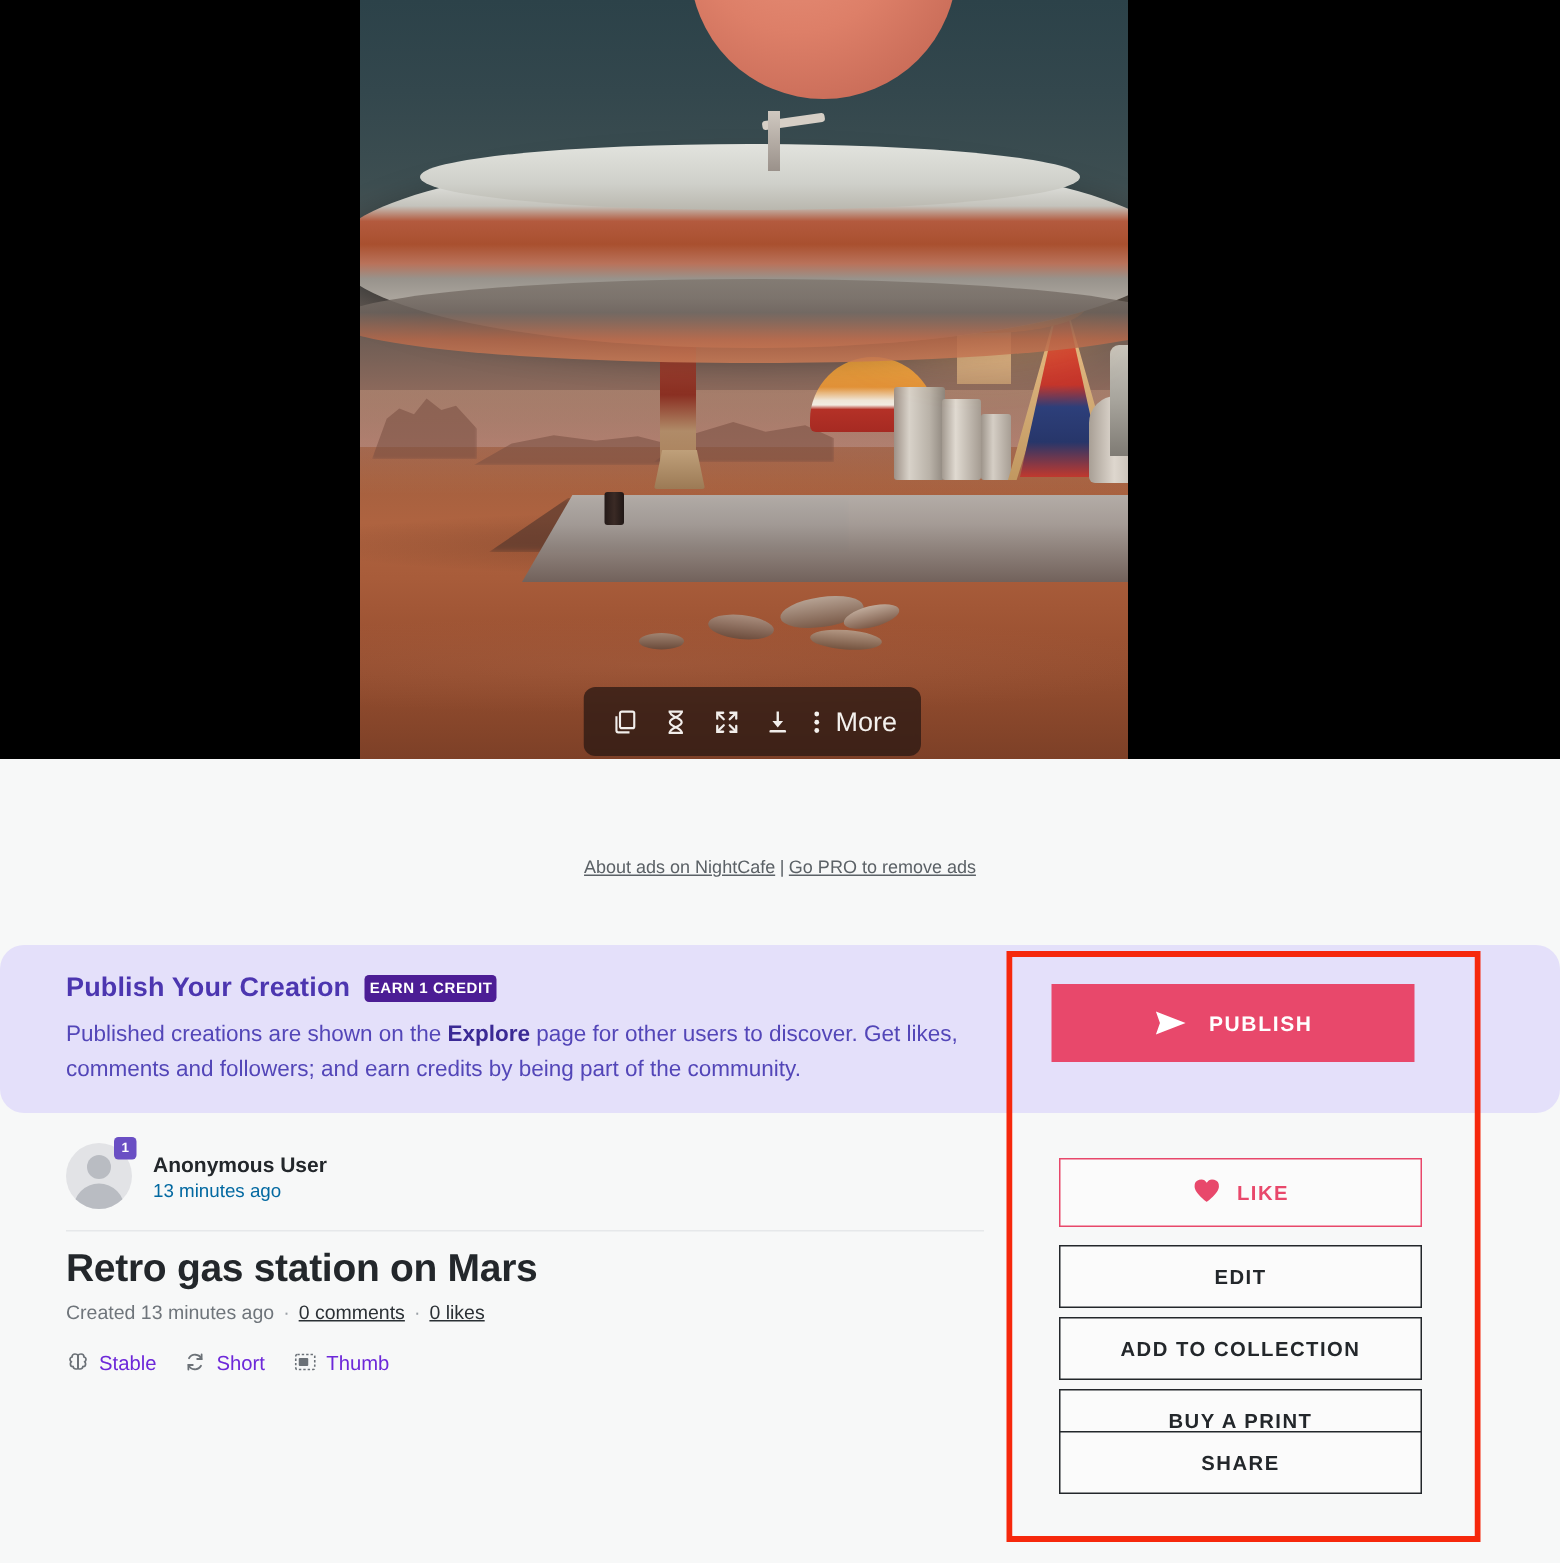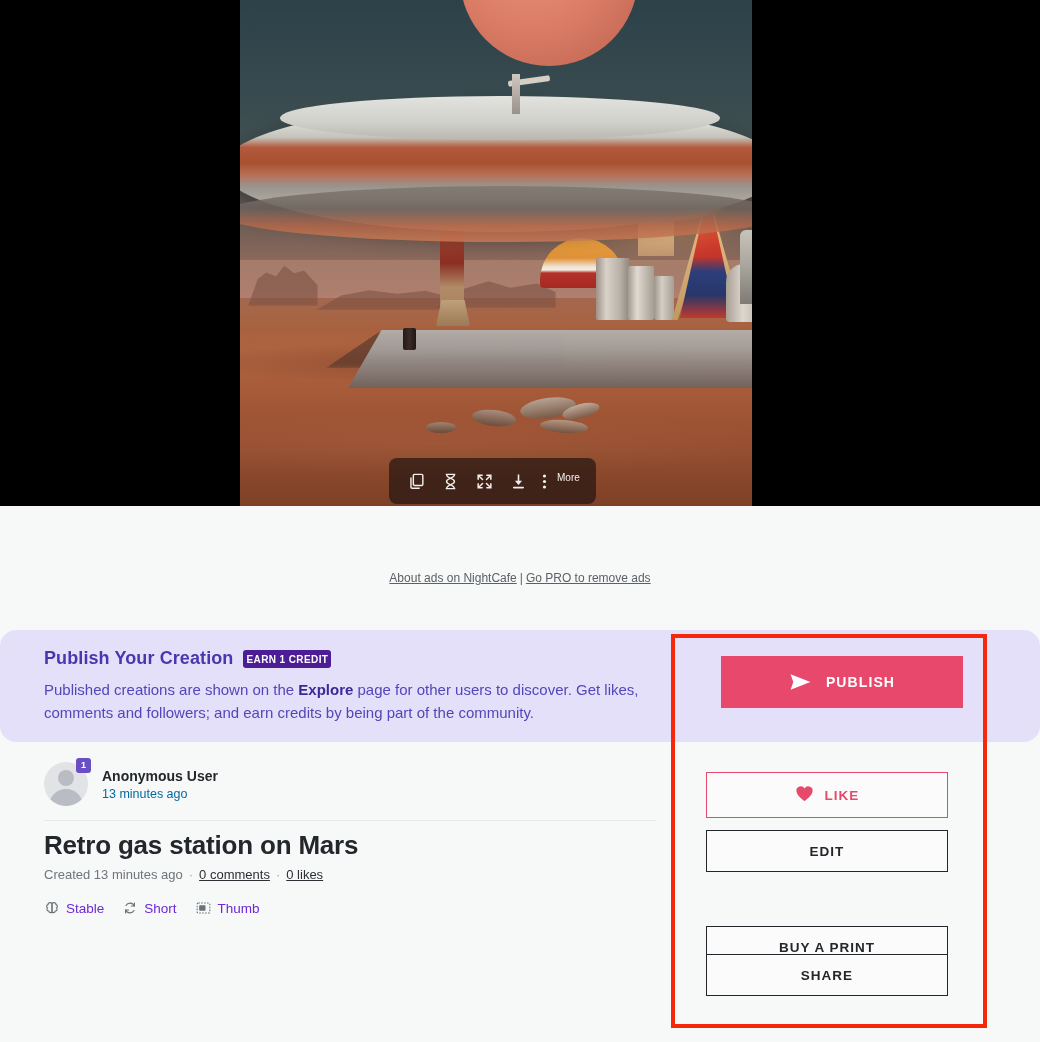--- a/index.html
+++ b/index.html
@@ -188,22 +188,22 @@
     height: 46px; display: flex; align-items: center; gap: 0;
     background: rgba(38,22,18,.72);
     border-radius: 8px; padding: 0 10px;
     backdrop-filter: blur(2px);
   }
   .tb-btn {
     width: 34px; height: 46px; display: flex; align-items: center; justify-content: center;
     color: #f2eeeb; cursor: pointer;
   }
   .tb-more {
-    display: flex; align-items: flex-start; gap: 4px; color: #f4f1ee;
-    font-size: 10px; padding-right: 6px; cursor: pointer;
+    display: flex; align-items: center; gap: 4px; color: #f4f1ee;
+    font-size: 18px; padding-right: 6px; cursor: pointer;
   }
   .tb-more .dots { width: 18px; display: flex; align-items: center; justify-content: center; }
 
   
   .ad-strip {
     position: absolute; left: 0; top: 506px; width: 1040px; height: 124px;
     background: #f7f8f8;
   }
   .ad-links {
     position: absolute; left: 0; right: 0; top: 65px;
@@ -279,21 +279,21 @@
   
   .sidebar {
     position: absolute; left: 671px; top: 634px; width: 316px; height: 394px;
     border: 4px solid #f6280c;
   }
   .sb-bg-top { position: absolute; left: 0; top: 0; right: 0; height: 104px; background: #e4e0fa; }
   .sb-bg-bot { position: absolute; left: 0; top: 104px; right: 0; bottom: 0; background: #f7f8f8; }
   .sb-inner { position: absolute; inset: 0; }
 
   .btn-publish {
-    position: absolute; left: 46px; top: 18px; width: 242px; height: 52px;
+    position: absolute; left: 26px; top: 18px; width: 242px; height: 52px;
     background: #e8486b; color: #fff; border: 0;
     display: flex; align-items: center; justify-content: center; gap: 14px;
     font-size: 14px; font-weight: bold; letter-spacing: 1.1px; cursor: pointer;
   }
   .btn-publish svg { display: block; }
 
   .action-btn {
     position: absolute; left: 31px; width: 242px; height: 42px;
     background: #fbfbfb; border: 1px solid #23272b; color: #23272b;
     display: flex; align-items: center; justify-content: center; gap: 11px;
@@ -478,20 +478,23 @@
             <path d="M12 21S1.5 13.9 1.5 7.6A5.6 5.6 0 0 1 12 4.6 5.6 5.6 0 0 1 22.5 7.6C22.5 13.9 12 21 12 21z"></path>
           </svg>
         </span>
         <span>LIKE</span>
       </button>
 
       <button class="action-btn b-edit">
         <span>EDIT</span>
       </button>
 
+      <button class="action-btn b-coll">
+        <span>ADD TO COLLECTION</span>
+      </button>
 
       <button class="action-btn b-buy">
         <span>BUY A PRINT</span>
       </button>
 
       <button class="action-btn b-share">
         <span>SHARE</span>
       </button>
     </div>
   </div>

